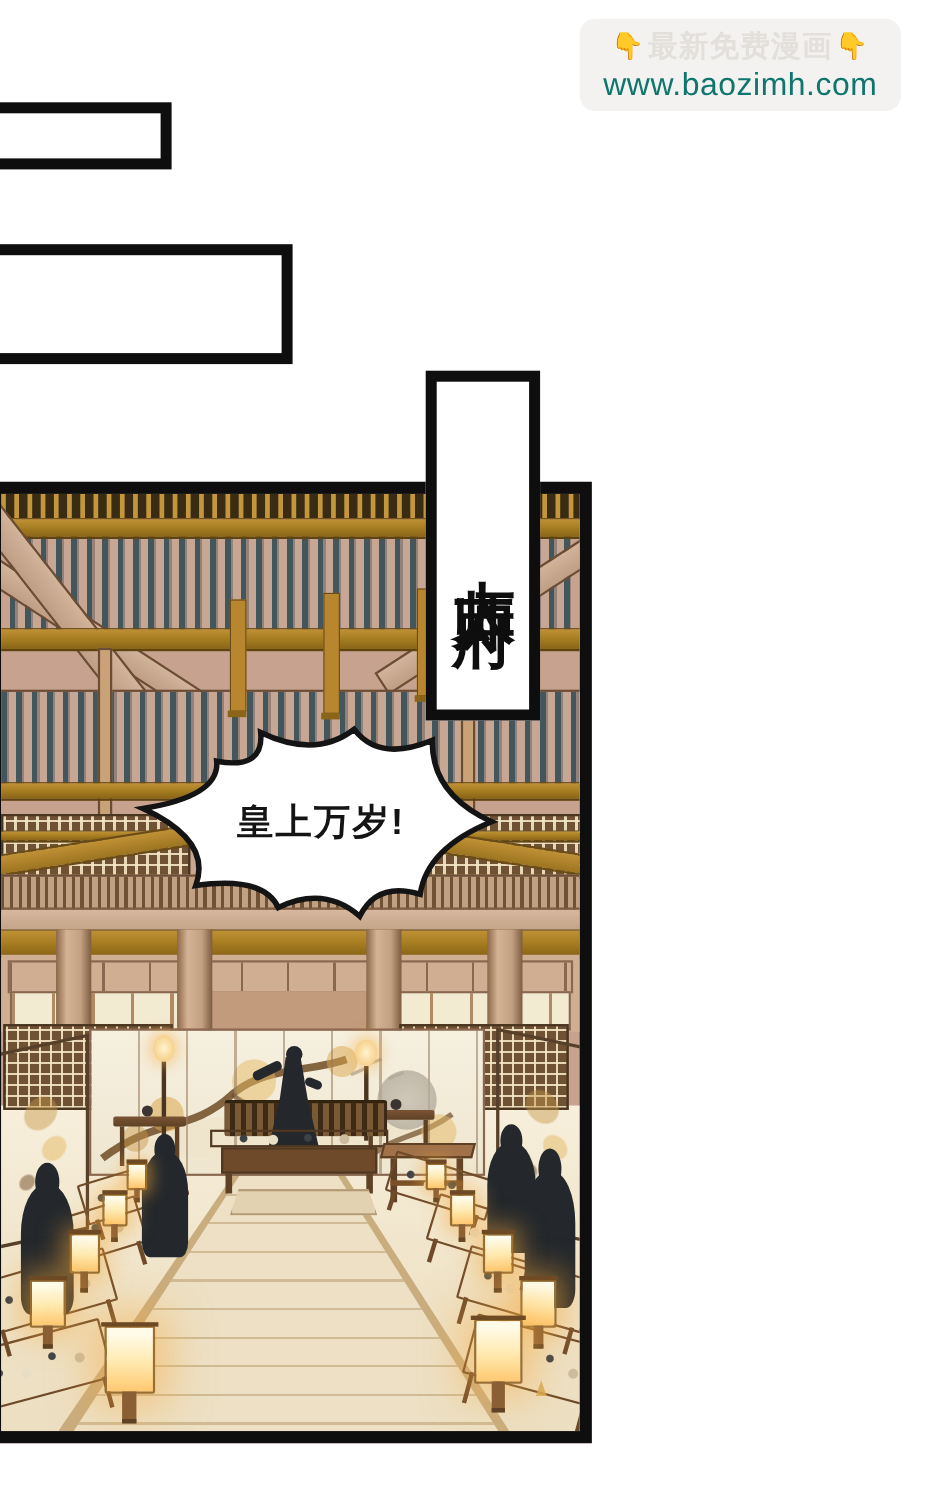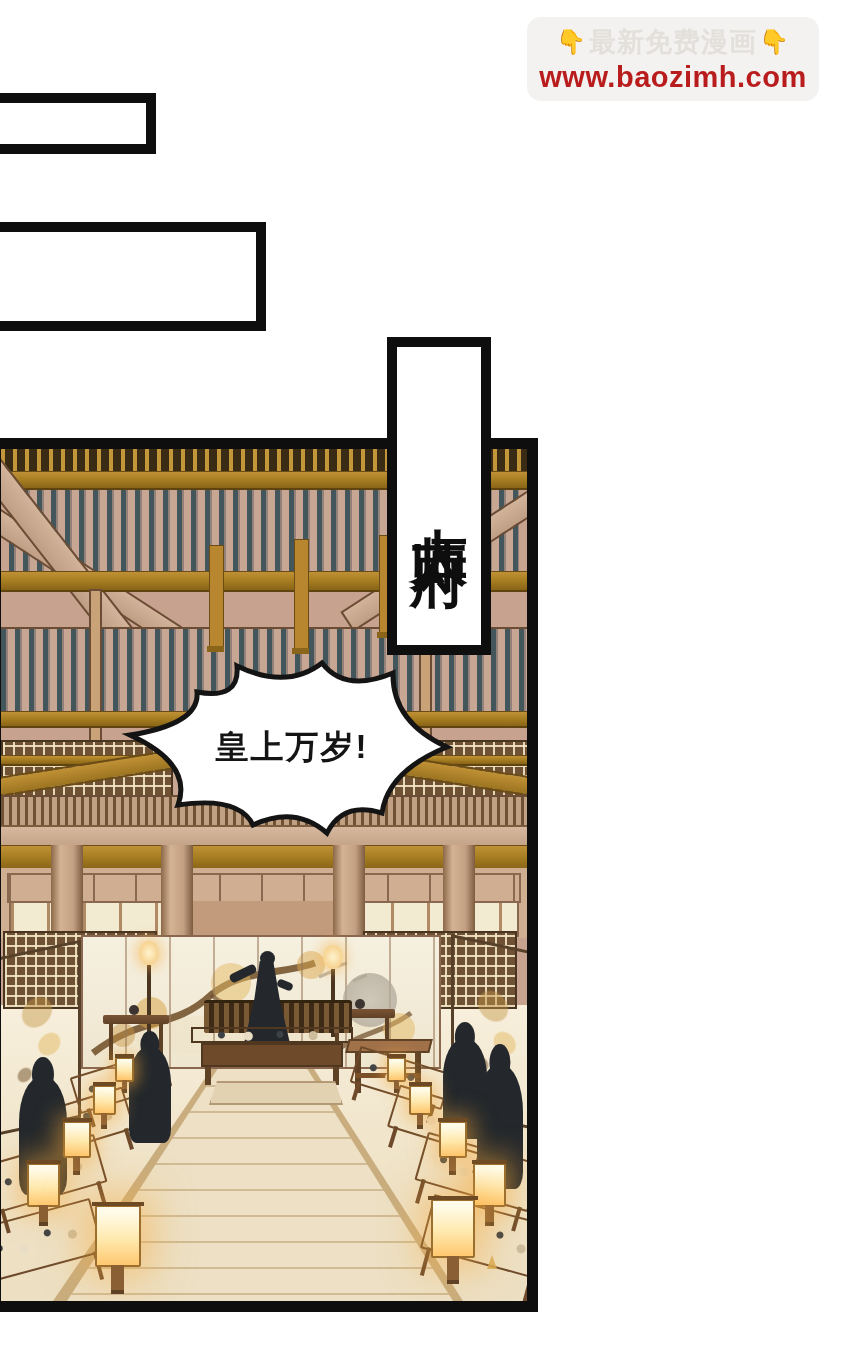--- a/index.html
+++ b/index.html
@@ -5,21 +5,21 @@
   html,body{margin:0;padding:0;background:#fff;}
   #page{position:relative;width:850px;height:1366px;background:#fff;overflow:hidden;
         font-family:"Liberation Sans",sans-serif;}
   .abs{position:absolute;}
 
   
   .watermark{left:527px;top:17px;width:292px;height:84px;background:#f3f2f0;border-radius:14px;
     display:flex;flex-direction:column;align-items:center;justify-content:center;gap:1px;}
   .wm-line1{font-size:27px;font-weight:700;color:#e3e0dc;letter-spacing:1px;display:flex;align-items:center;gap:2px;}
   .wm-point{color:#f2c14e;font-size:24px;font-weight:400;}
-  .wm-line2{font-size:29px;font-weight:700;color:#b91c1c;letter-spacing:.5px;}
+  .wm-line2{font-size:29px;font-weight:400;color:#0f766e;letter-spacing:.5px;}
 
   
   .caption{background:#fff;border:10px solid #0e0e0e;box-sizing:border-box;}
   .cap-a{left:-14px;top:93px;width:170px;height:61px;}
   .cap-b{left:-14px;top:222px;width:280px;height:109px;}
 
   
   .panel{left:-10px;top:438px;width:526px;height:852px;border:11px solid #0e0e0e;
          background:#c7a28e;overflow:hidden;}
   .scene{position:absolute;inset:0;}

